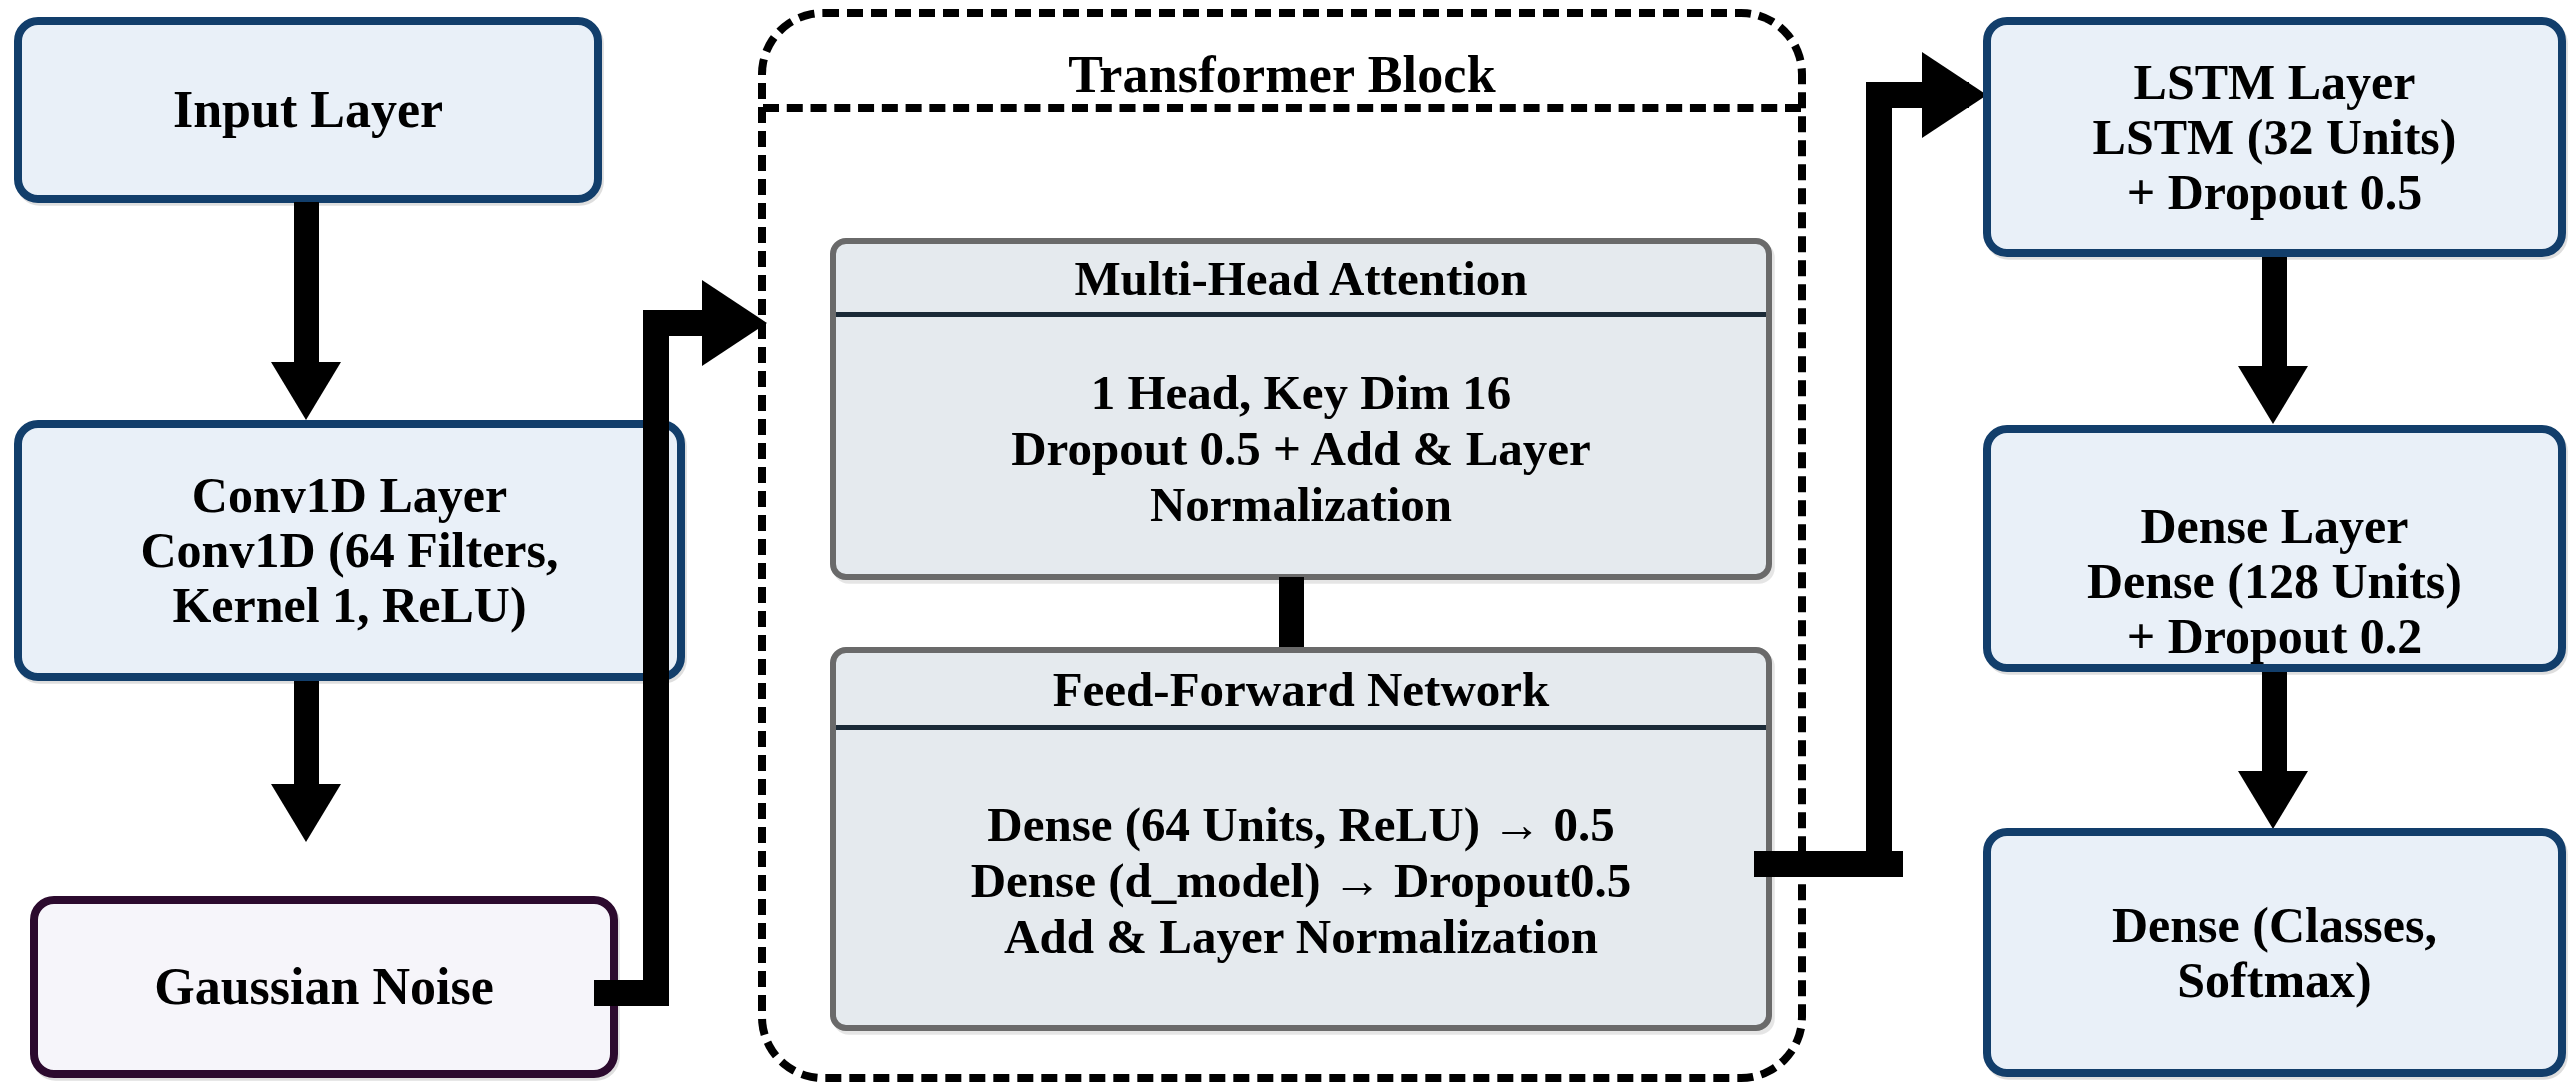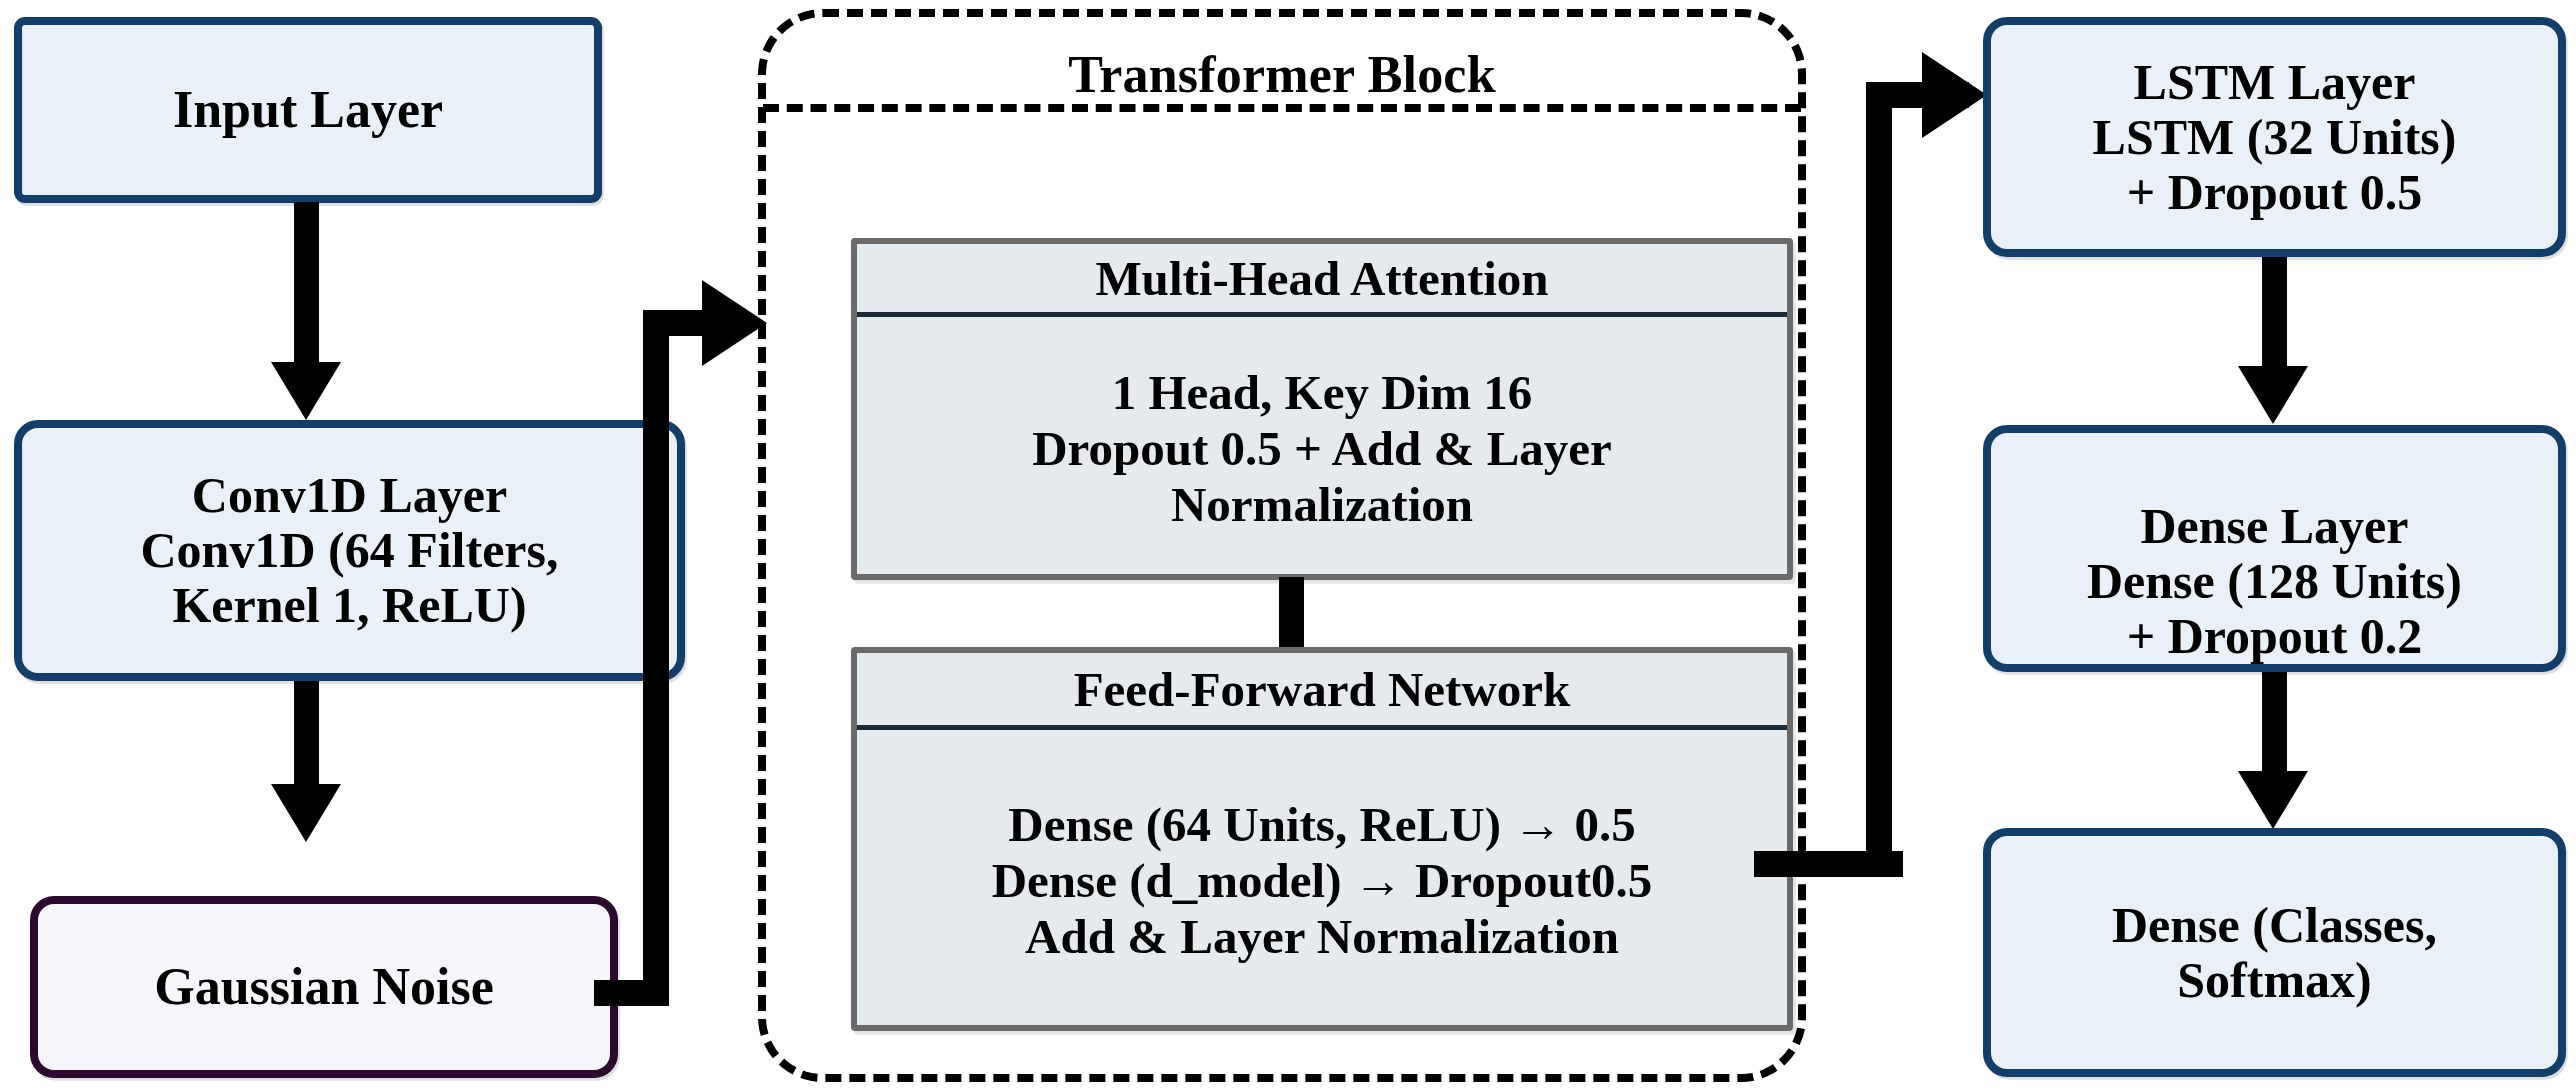--- a/index.html
+++ b/index.html
@@ -21,22 +21,22 @@
 
   
   .tblock{position:absolute;box-sizing:border-box;border:8.4px dashed #000;
           border-radius:65px;background:transparent;}
   .tblock-title{position:absolute;width:100%;text-align:center;font-weight:bold;
                 letter-spacing:0.2px;}
   .tblock-sep{position:absolute;border-top:8.4px dashed #000;}
 
   
   .sub{position:absolute;box-sizing:border-box;background:#e5eaee;
-       border:6.5px solid #6a6a6a;border-radius:4px;overflow:hidden;
-       box-shadow:2.8px 3.7px 0 rgba(0,0,0,0.10);margin-left:21px;}
+       border:6.5px solid #6a6a6a;border-radius:16px;overflow:hidden;
+       box-shadow:2.8px 3.7px 0 rgba(0,0,0,0.10);}
   .sub-head{display:flex;align-items:center;justify-content:center;
             font-weight:bold;text-align:center;border-bottom:5.6px solid #1b2a37;
             box-sizing:border-box;}
   .sub-body{display:flex;flex-direction:column;align-items:center;
             justify-content:center;text-align:center;font-weight:bold;
             line-height:1.14;box-sizing:border-box;}
   .sub-body .ln{display:block;white-space:nowrap;}
 
   
   .bar{position:absolute;background:#000;}
@@ -48,21 +48,21 @@
             border-left:65px solid #000;}
   .f52{font-size:49px;}
   .f54{font-size:50px;}
   .f56{font-size:52px;}
 </style>
 </head>
 <body>
 
 <div class="stage">
 
-  <div class="node blue f56" style="left:14px;top:17px;width:588px;height:186px;border-radius:11px;">
+  <div class="node blue f56" style="left:14px;top:17px;width:588px;height:186px;">
     <span class="ln">Input Layer</span>
   </div>
 
   <div>
     <div class="bar" style="left:294px;top:202px;width:25px;height:163px;"></div>
     <div class="tri-down" style="left:271px;top:362px;"></div>
   </div>
 
   <div class="node blue f54" style="left:14px;top:420px;width:671px;height:261px;">
     <span class="ln">Conv1D Layer</span>

